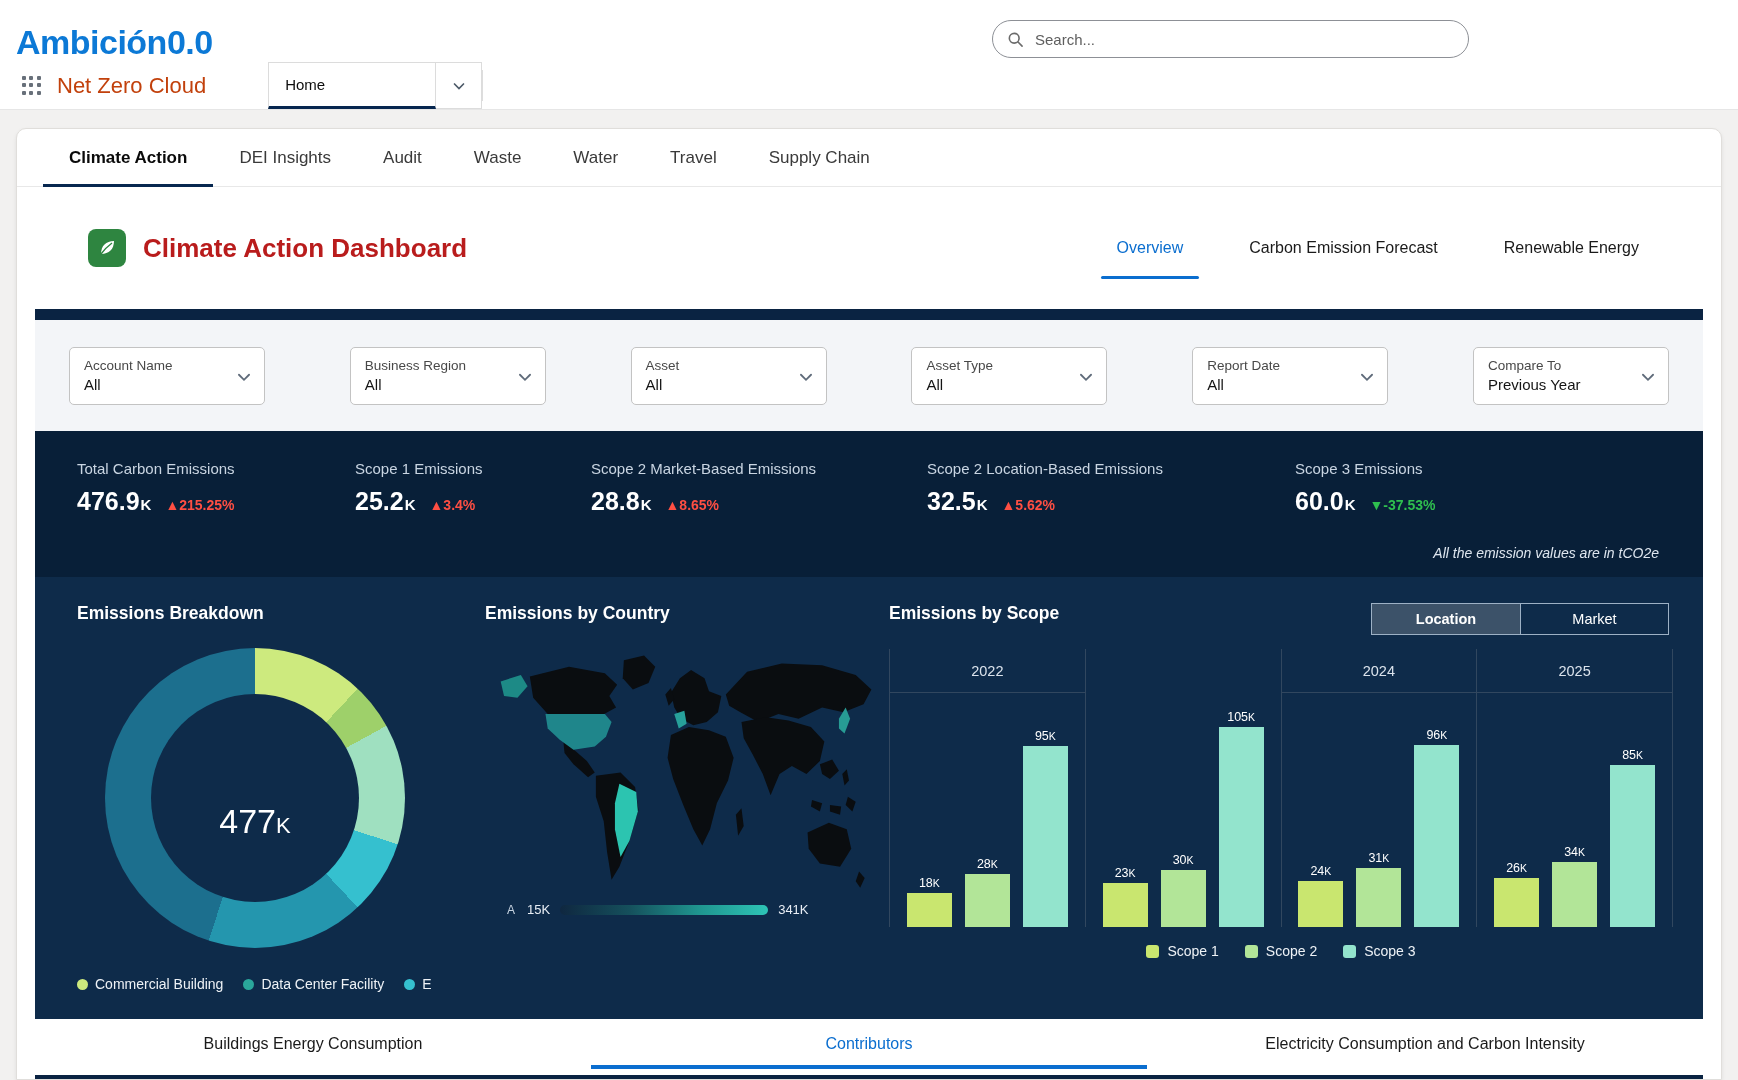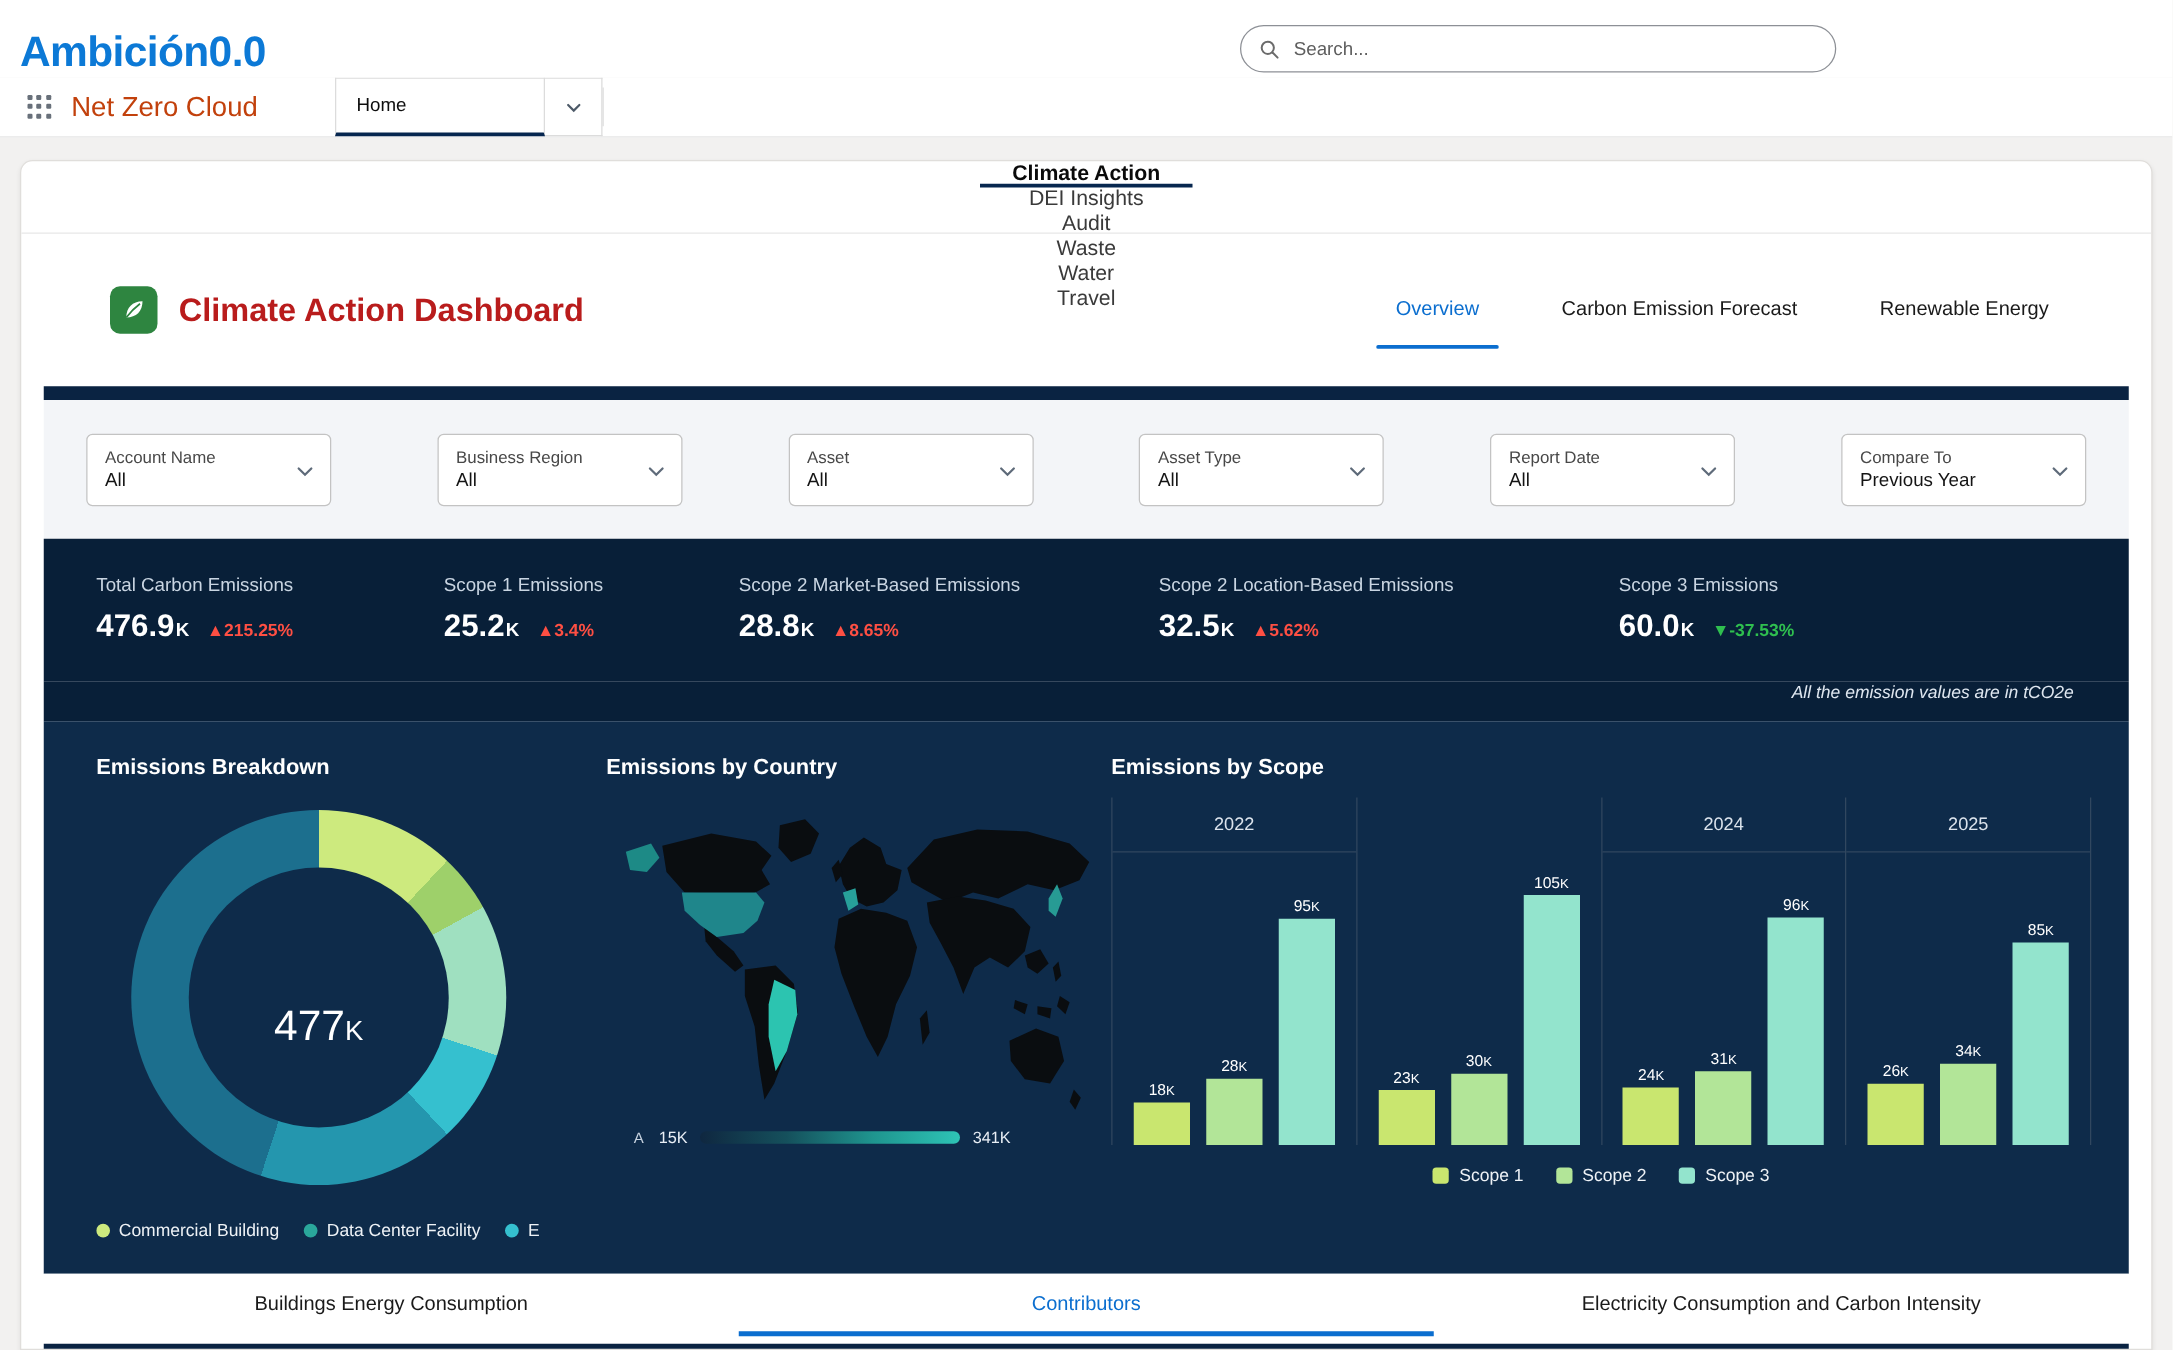--- a/index.html
+++ b/index.html
@@ -23,21 +23,21 @@
   .waffle i { width:4px; height:4px; background:#68707a; border-radius:1px; }
   .appname { font-size:22px; color:#c2410c; align-self:center; margin-right:62px; }
   .navtab { width:168px; border:1px solid #dcdcdc; border-bottom:3px solid #06264f;
     display:flex; align-items:center; padding:0 16px; font-size:15px; color:#0d0d0d; cursor:pointer; background:#fff; }
   .navcaret { width:46px; border:1px solid #dcdcdc; border-left:none; display:flex; align-items:center; justify-content:center; cursor:pointer; background:#fff; }
   .vdiv { width:1px; background:#ddd; margin:8px 0; }
   
   .workspace { height:970px; padding:18px 16px 0; }
   .card { background:#fff; border:1px solid #e0dedb; border-radius:10px 10px 0 0;
     box-shadow:0 2px 4px rgba(0,0,0,.08); height:100%; overflow:hidden; }
-  .tabs { display:flex; align-items:center; height:58px; border-bottom:1px solid #e8e8e8; padding:0 26px;flex-direction:column; }
+  .tabs { display:flex; height:58px; border-bottom:1px solid #e8e8e8; padding:0 26px; }
   .tab { padding:0 26px; height:100%; display:flex; align-items:center; font-size:17px; color:#3a3a3a; cursor:pointer; position:relative; white-space:nowrap; }
   .tab.active { font-weight:700; color:#0a0a0a; }
   .tab.active::after { content:""; position:absolute; left:0; right:0; bottom:-1px; height:3px; background:#07274f; }
   .dash-header { height:122px; display:flex; align-items:center; padding:0 0 0 71px; position:relative; }
   .leaf { width:38px; height:38px; border-radius:8px; background:#2e8540; display:flex; align-items:center; justify-content:center; margin-right:17px; }
   .dash-title { font-size:26px; font-weight:700; color:#b91c1c; margin:0; }
   .views { position:absolute; right:78px; top:0; height:100%; display:flex; align-items:center; gap:58px; }
   .view { font-size:16px; color:#1a1a1a; cursor:pointer; position:relative; padding:14px 4px; white-space:nowrap; }
   .view.active { color:#0b6ecf; }
   .view.active::after { content:""; position:absolute; left:-12px; right:-12px; bottom:-8px; height:3px; background:#0b6ecf; border-radius:2px; }
@@ -143,20 +143,21 @@
 <div class="workspace">
   <div class="card">
 
     <div class="tabs" id="main-tabs">
         <div class="tab active">Climate Action</div>
         <div class="tab">DEI Insights</div>
         <div class="tab">Audit</div>
         <div class="tab">Waste</div>
         <div class="tab">Water</div>
         <div class="tab">Travel</div>
+        <div class="tab">Supply Chain</div>
       </div>
 
     <div class="dash-header">
       <span class="leaf">
         <svg width="22" height="22" viewBox="0 0 22 22">
           <path d="M5 17 C5 9 10 4 18 4 C18 12 13 17 5 17 Z" fill="#fff"></path>
           <path d="M5 17 C8 13 12 9 16 6" fill="none" stroke="#2e8540" stroke-width="1.4"></path>
         </svg>
       </span>
       <h1 class="dash-title">Climate Action Dashboard</h1>
@@ -313,20 +314,24 @@
             <span class="axis-a">A</span>
             <span>15K</span>
             <div class="grad" id="grad" style="background: linear-gradient(90deg, rgb(15, 39, 64), rgb(21, 80, 92), rgb(31, 149, 143), rgb(46, 196, 182));"></div>
             <span>341K</span>
           </div>
         </section>
 
         <section class="bars-sec">
           <div class="bars-head">
             <h3>Emissions by Scope</h3>
+            <div class="toggle" id="toggle">
+                <div class="tg sel">Location</div>
+                <div class="tg">Market</div>
+              </div>
           </div>
           <div class="barchart" id="barchart">
               <div class="ycol">
                 <div class="yhead">2022</div>
                 <div class="yplot">
                   <div class="barwrap">
                     <div class="barlabel">18<span class="klower">K</span></div>
                     <div class="bar" style="height: 34px; background: rgb(201, 230, 111);"></div>
                   </div>
                   <div class="barwrap">

